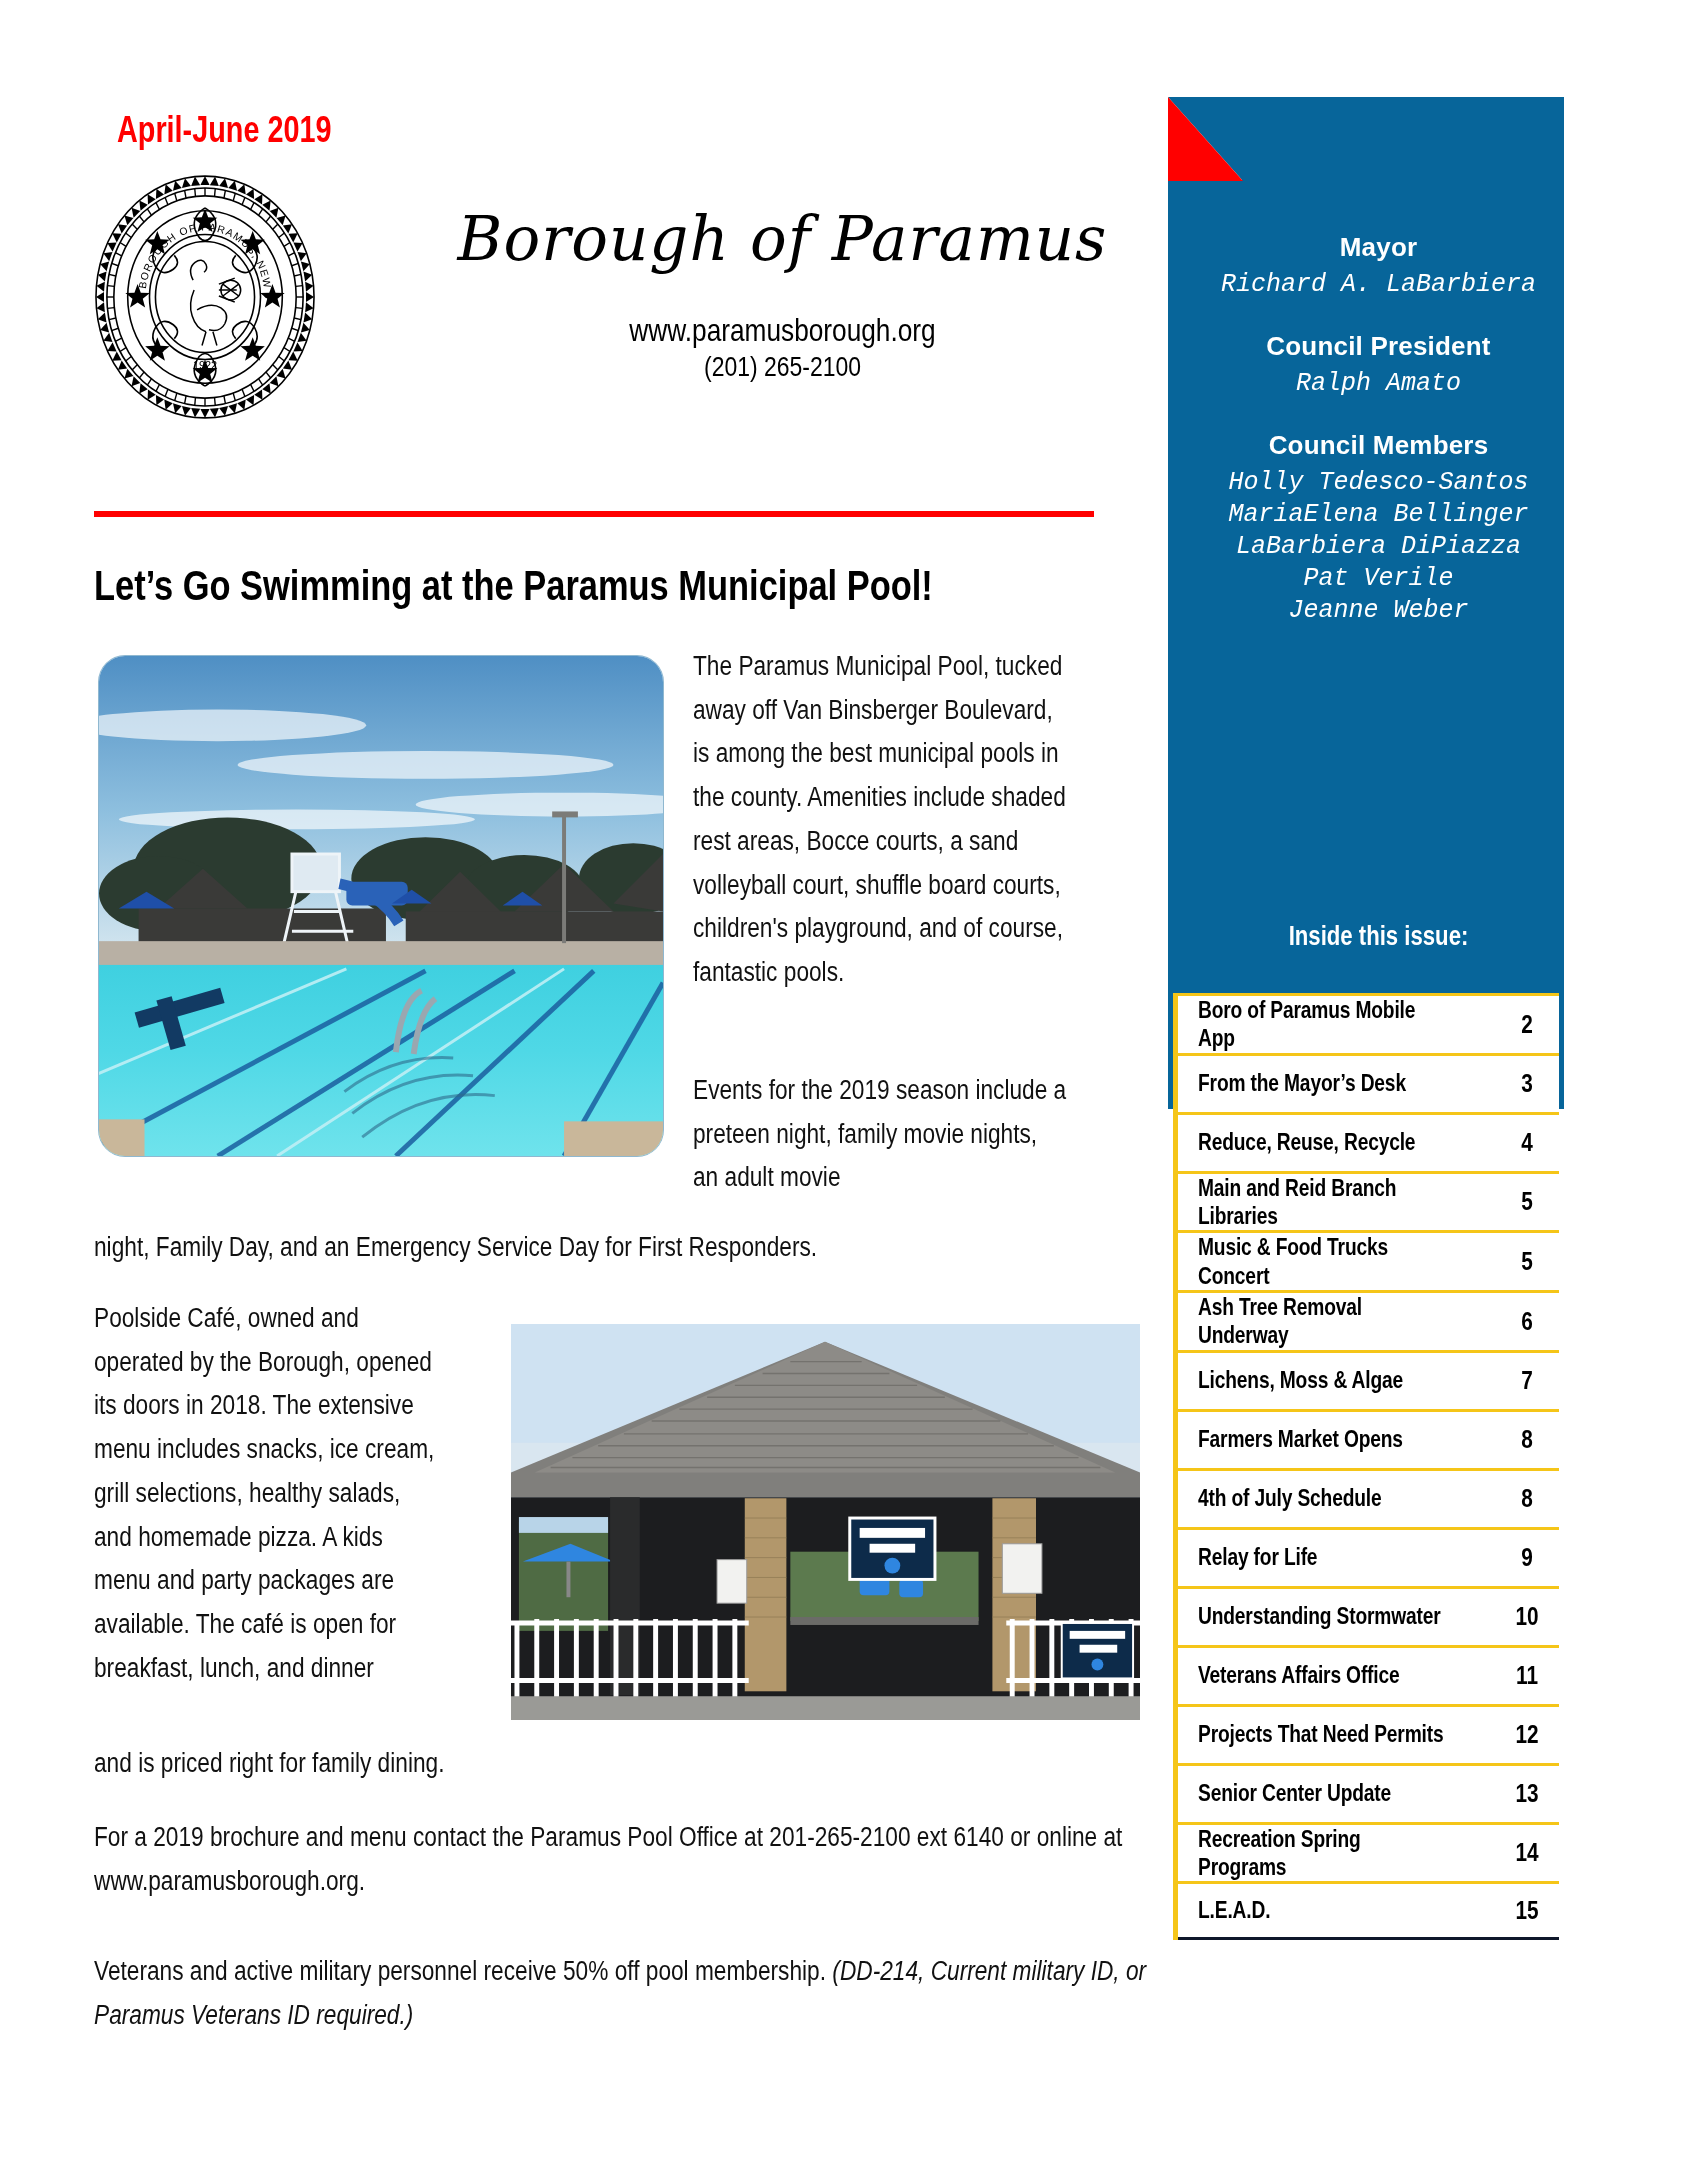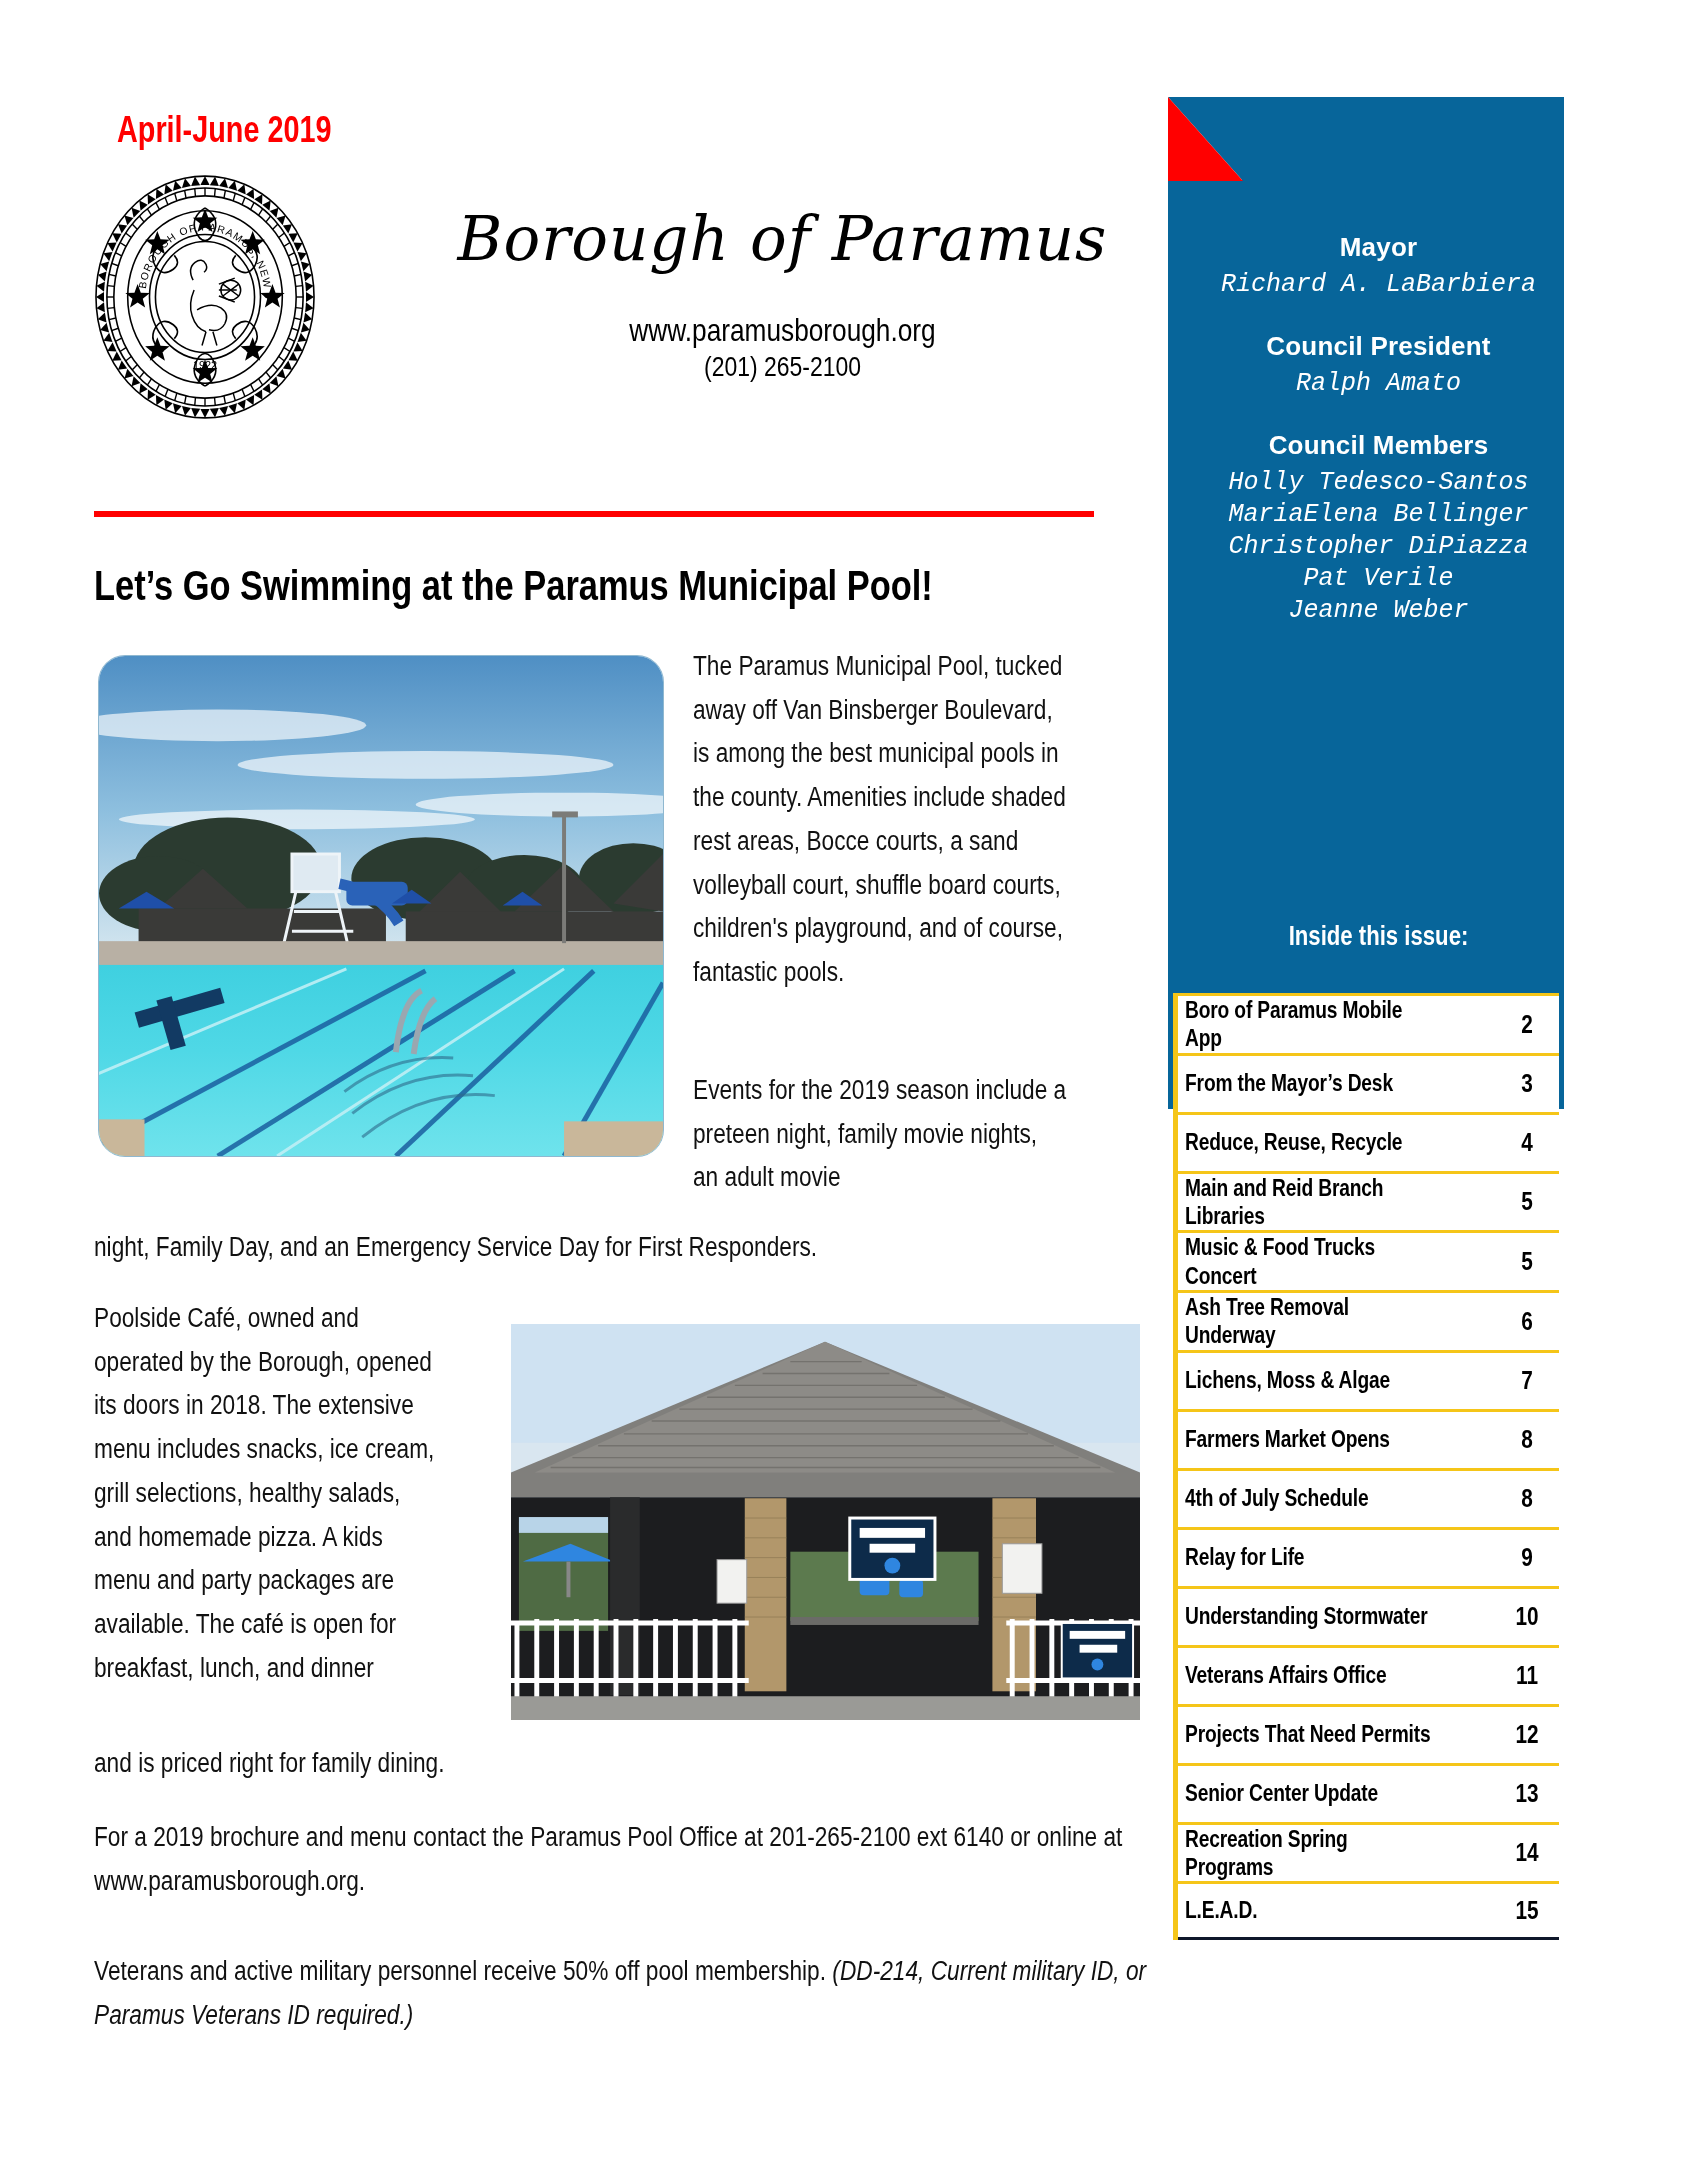--- a/index.html
+++ b/index.html
@@ -97,21 +97,21 @@
     border-left: 5px solid #f5c518;
     border-right: 0;
     box-sizing: border-box;
   }
   #toc .toc-row {
     display: flex;
     align-items: center;
     border-top: 3px solid #f5c518;
     box-sizing: border-box;
     background: #ffffff;
-    padding: 0 10px 0 7px;
+    padding: 0 10px 0 20px;
     min-height: 59px;
   }
   #toc .toc-row:last-child { border-bottom: 3px solid #0f172a; justify-content: center; }
   .toc-label {
     flex: 1 1 auto;
     font-size: 24px;
     color: #000000;
     line-height: 1.18;
     transform: scaleX(0.80);
     transform-origin: left center;
@@ -259,21 +259,21 @@
     <div class="role-name">Richard A. LaBarbiera</div>
   </div>
   <div class="role-block">
     <div class="role-title">Council President</div>
     <div class="role-name">Ralph Amato</div>
   </div>
   <div class="role-block members">
     <div class="role-title">Council Members</div>
     <div class="role-name">Holly Tedesco-Santos</div>
     <div class="role-name">MariaElena Bellinger</div>
-    <div class="role-name">Christopher DiPiazza</div>
+    <div class="role-name">LaBarbiera DiPiazza</div>
     <div class="role-name">Pat Verile</div>
     <div class="role-name">Jeanne Weber</div>
   </div>
 </div>
 
 <div id="inside-title">Inside this issue:</div>
 
 <div id="toc">
   <div class="toc-row">
       <span class="toc-label">Boro of Paramus Mobile App</span>

